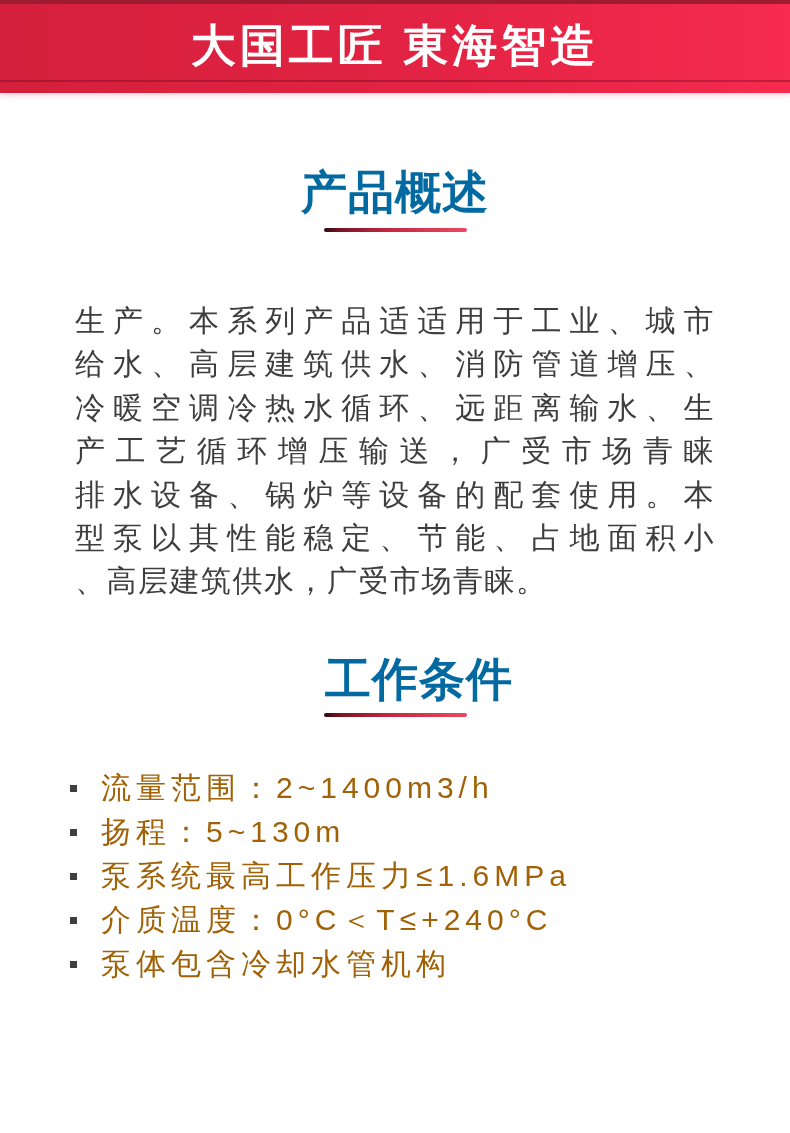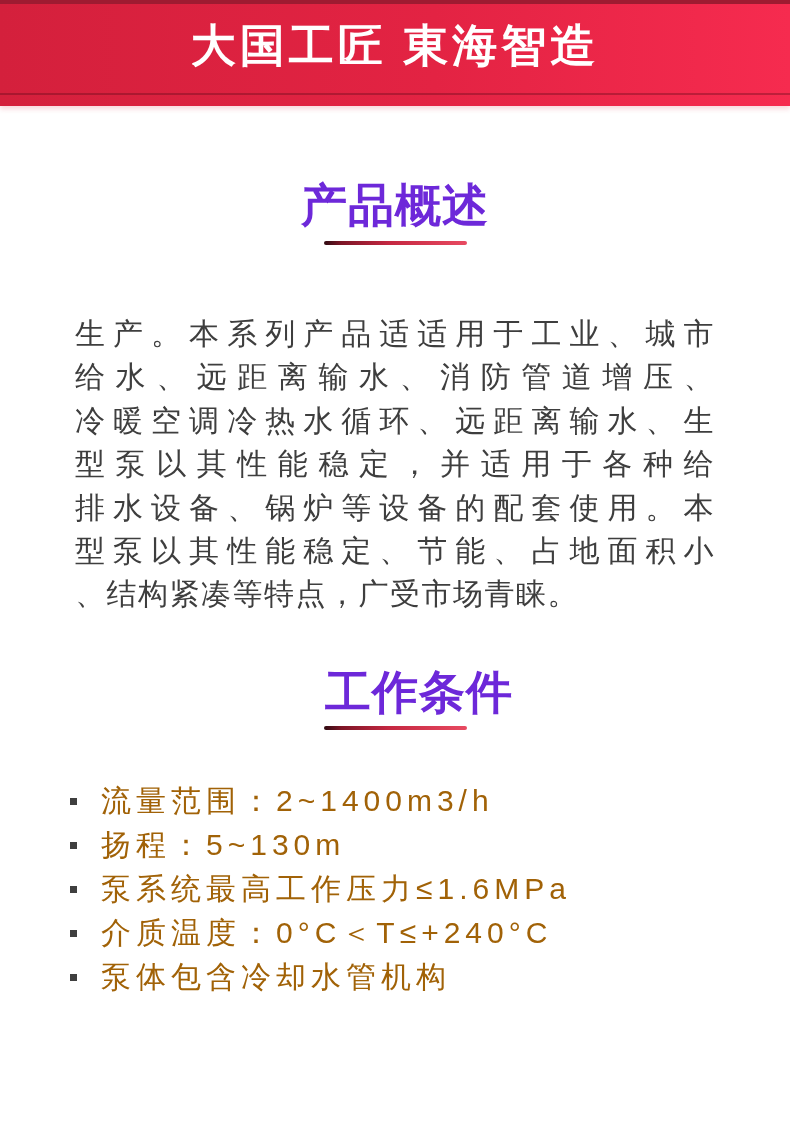--- a/index.html
+++ b/index.html
@@ -15,21 +15,21 @@
     margin: 0 auto;
     background: #ffffff;
     overflow: hidden;
   }
 
   
   .banner {
     position: relative;
     box-sizing: border-box;
     width: 100%;
-    height: 106px;
+    height: 93px;
     background: linear-gradient(90deg, #d4203c 0%, #e32343 55%, #f62b4f 100%);
     border-top: 4px solid #9e1b31;
     box-shadow: 0 3px 5px rgba(214, 32, 60, 0.18);
   }
   .banner::after {
     content: "";
     position: absolute;
     left: 0;
     right: 0;
     bottom: 11px;
@@ -47,21 +47,21 @@
   }
 
   
   .section-title {
     margin: 0;
     text-align: center;
     font-size: 46px;
     line-height: 48px;
     font-weight: 900;
     letter-spacing: 1px;
-    color: #6d28d9;
+    color: #0369a1;
   }
   .section-title.overview { margin-top: 75px; }
   .section-title.conditions { margin-top: 52px; margin-left: 48px; }
   .title-underline {
     width: 143px;
     height: 4px;
     margin: 12px auto 0 auto;
     border-radius: 2px;
     background: linear-gradient(90deg, #2f0b12 0%, #7c1526 12%, #c42741 45%, #e84a61 100%);
   }
@@ -112,26 +112,26 @@
 
   <div class="banner">
     <div class="banner-title">大国工匠 東海智造</div>
   </div>
 
   <h2 class="section-title overview">产品概述</h2>
   <div class="title-underline"></div>
 
   <div class="para" id="overview-para">
       <div class="para-line">生产。本系列产品适适用于工业、城市</div>
-      <div class="para-line">给水、远距离输水、消防管道增压、</div>
+      <div class="para-line">给水、高层建筑供水、消防管道增压、</div>
       <div class="para-line">冷暖空调冷热水循环、远距离输水、生</div>
-      <div class="para-line">型泵以其性能稳定，并适用于各种给</div>
+      <div class="para-line">产工艺循环增压输送，广受市场青睐</div>
       <div class="para-line">排水设备、锅炉等设备的配套使用。本</div>
       <div class="para-line">型泵以其性能稳定、节能、占地面积小</div>
-      <div class="para-line last">、结构紧凑等特点，广受市场青睐。</div>
+      <div class="para-line last">、高层建筑供水，广受市场青睐。</div>
     </div>
 
   <h2 class="section-title conditions">工作条件</h2>
   <div class="title-underline second"></div>
 
   <ul class="cond-list" id="cond-list">
       <li class="cond-item">
     <span class="bullet"></span>
     <span class="cond-text">流量范围：2~1400m3/h</span>
   </li>

